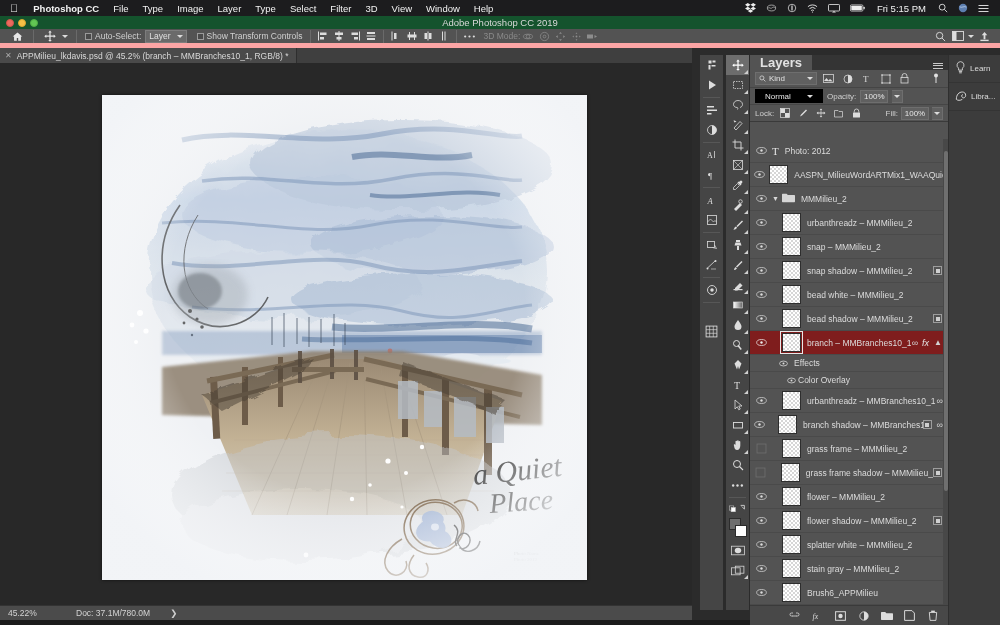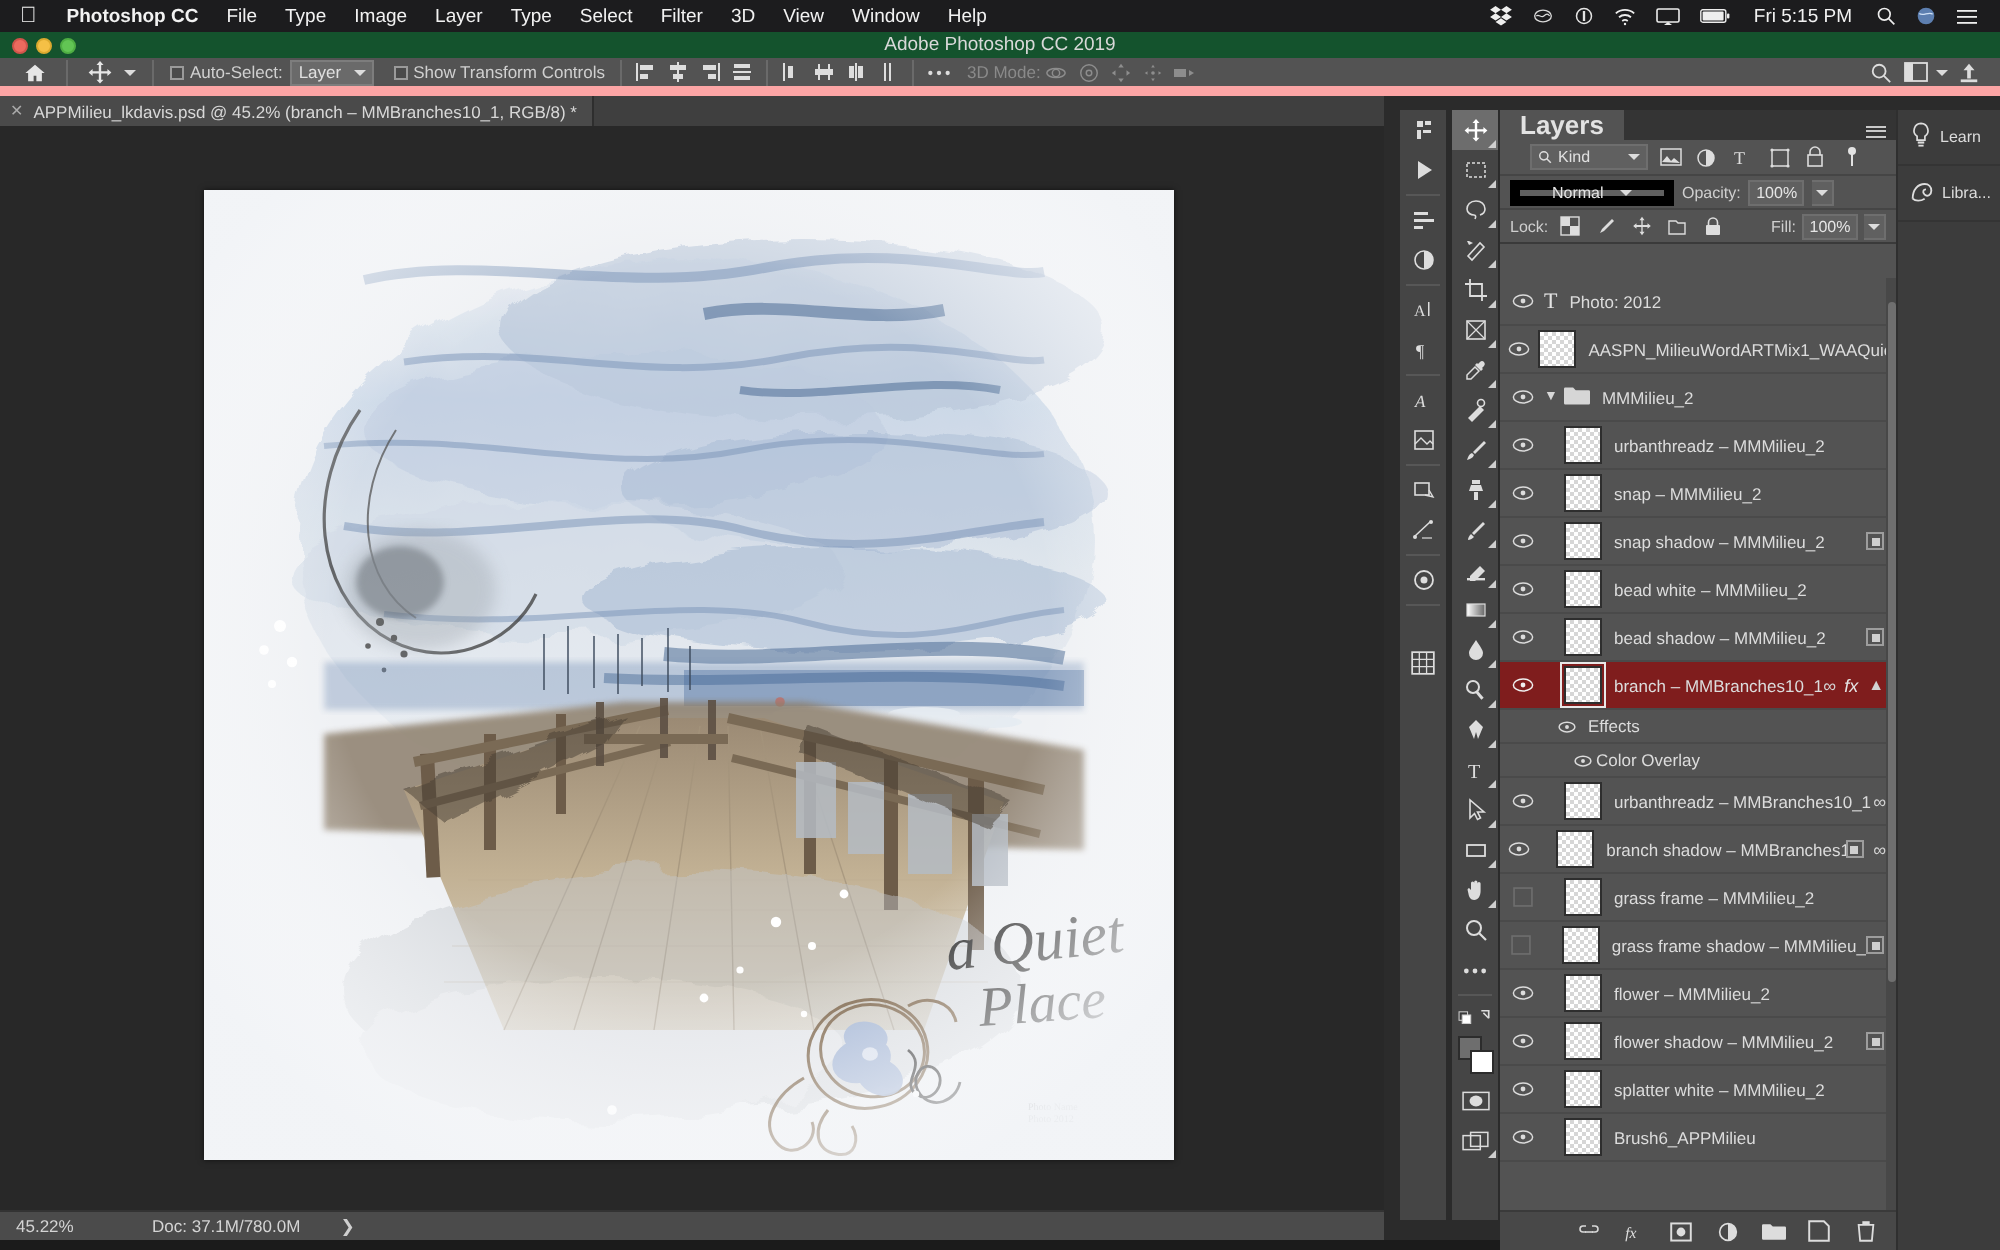--- a/index.html
+++ b/index.html
@@ -135,34 +135,34 @@
   .panel-tabs { height:15px; background:#343434; display:flex; align-items:flex-end; }
   .ptab {
     height:15px; background:#535353; padding:0 10px; display:flex; align-items:center;
     font-size:13px; color:#e2e2e2; font-weight:bold;
   }
   .panel-menu { margin-left:auto; padding-right:5px; display:flex; align-items:center; }
   .burger { width:10px; }
   .burger i { display:block; height:1px; background:#c9c9c9; margin:1.5px 0; }
 
   .panel-body { background:#535353; height:555px; position:relative; }
-  .filterrow { height:18px; display:flex; align-items:center; padding:0 15px; gap:4px;
+  .filterrow { height:18px; display:flex; align-items:center; padding:0 5px; gap:4px;
     border-bottom:1px solid #454545;}
   .kindsel {
     background:#606060; border:1px solid #6e6e6e; height:13px; width:62px;
     display:flex; align-items:center; padding:0 3px; gap:3px; font-size:8px; color:#e0e0e0;
   }
   .kindsel .kcaret { margin-left:auto; }
   .fico { width:15px;height:14px;display:flex;align-items:center;justify-content:center; }
 
   .moderow { height:17px; display:flex; align-items:center; padding:0 5px; gap:4px;
     border-bottom:1px solid #454545; }
   .blendsel {
-    background:#606060;border:5px solid #000000;height:13px;width:82px;
-    display:flex;align-items:center;padding:0 16px;font-size:8px;color:#e5e5e5;
+    background:#606060;border:7px solid #000000;height:13px;width:68px;
+    display:flex;align-items:center;padding:0 3px;font-size:8px;color:#e5e5e5;
   }
   .blendsel .kcaret{margin-left:auto;}
   .numfield {
     background:#606060;border:1px solid #6e6e6e;height:13px;width:28px;
     display:flex;align-items:center;justify-content:center;font-size:8px;color:#e5e5e5;
   }
   .minicaret { width:11px;height:13px;background:#606060;border:1px solid #6e6e6e;
     border-left:none; display:flex;align-items:center;justify-content:center; }
   .lbl { font-size:8px; color:#cfcfcf; }
 
@@ -1294,20 +1294,31 @@
             <svg class="eyebox" viewBox="0 0 24 16">
                 <ellipse cx="12" cy="8" rx="10.5" ry="6.5" fill="none" stroke="#dcdcdc" stroke-width="1.6"></ellipse>
                 <circle cx="12" cy="8" r="2.6" fill="#dcdcdc"></circle>
               </svg>
           </span>
           <span style="width:10px"></span>
           <span class="thumb checker"></span>
           <span class="lname">splatter white – MMMilieu_2</span>
         </div>
 
+        <div class="layerrow">
+          <span class="eye">
+            <svg class="eyebox" viewBox="0 0 24 16">
+                <ellipse cx="12" cy="8" rx="10.5" ry="6.5" fill="none" stroke="#dcdcdc" stroke-width="1.6"></ellipse>
+                <circle cx="12" cy="8" r="2.6" fill="#dcdcdc"></circle>
+              </svg>
+          </span>
+          <span style="width:10px"></span>
+          <span class="thumb checker"></span>
+          <span class="lname">stain gray – MMMilieu_2</span>
+        </div>
 
         <div class="layerrow">
           <span class="eye">
             <svg class="eyebox" viewBox="0 0 24 16">
                 <ellipse cx="12" cy="8" rx="10.5" ry="6.5" fill="none" stroke="#dcdcdc" stroke-width="1.6"></ellipse>
                 <circle cx="12" cy="8" r="2.6" fill="#dcdcdc"></circle>
               </svg>
           </span>
           <span style="width:10px"></span>
           <span class="thumb checker"></span>

